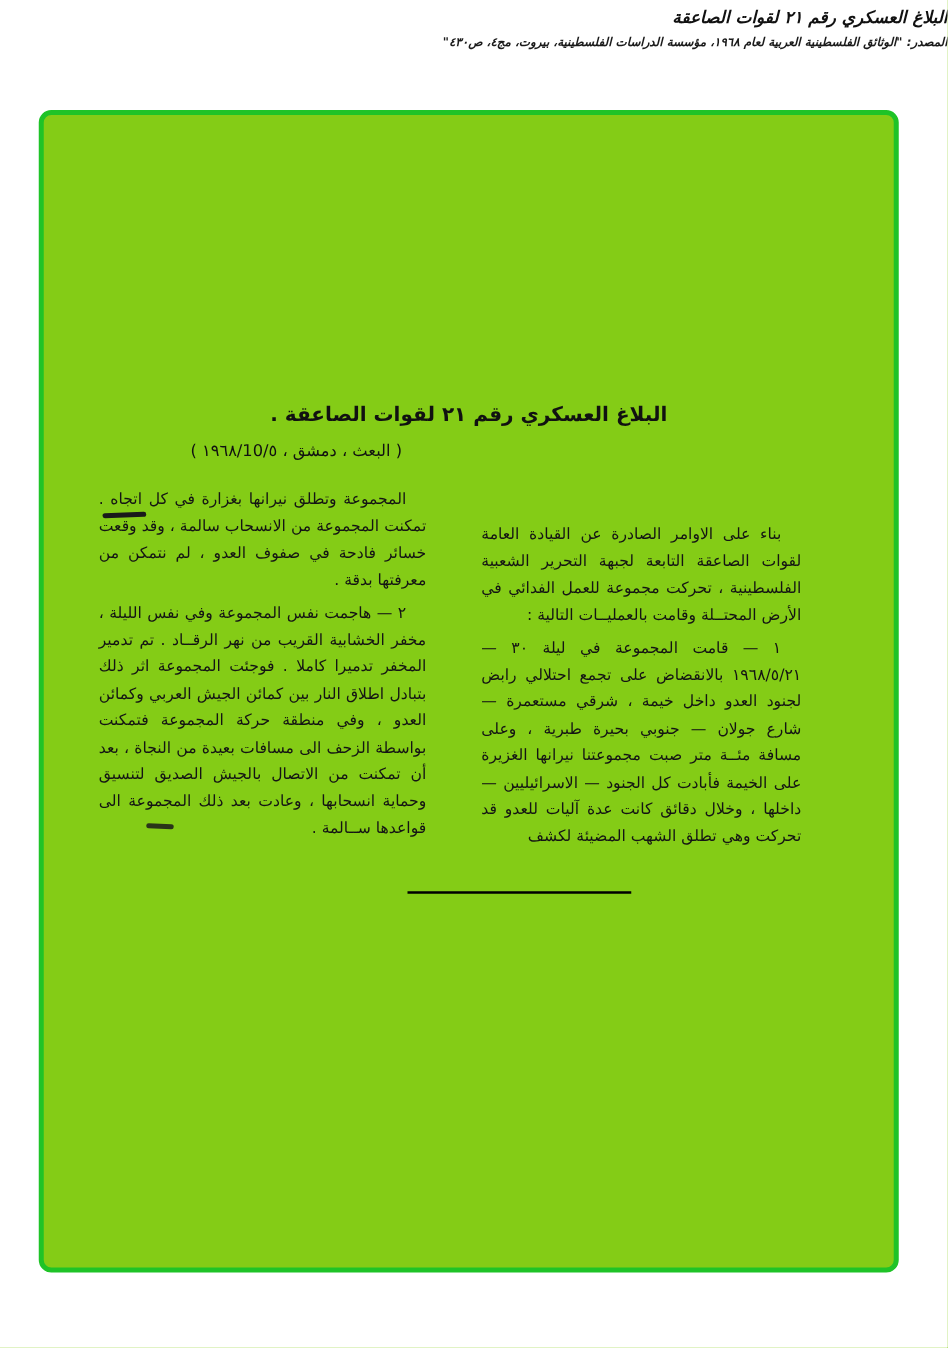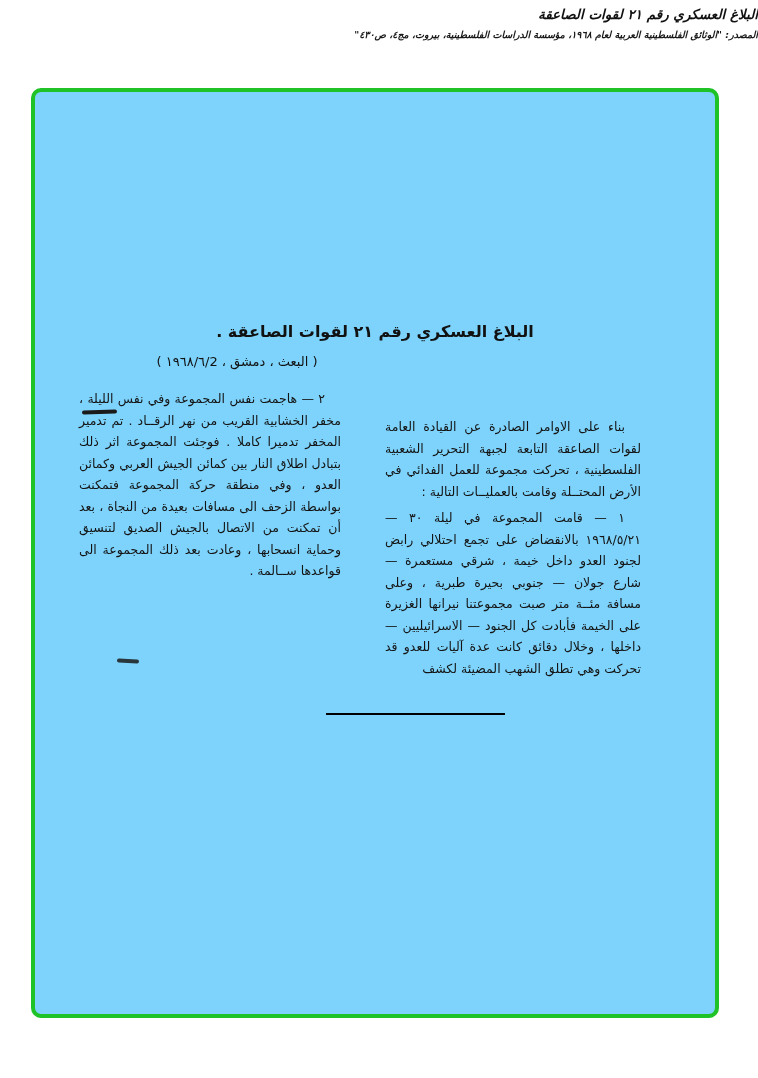--- a/index.html
+++ b/index.html
@@ -40,21 +40,21 @@
 
   
   .scan-box {
     position: absolute;
     left: 31px;
     top: 88px;
     width: 688px;
     height: 930px;
     border: 4px solid #1fc327;
     border-radius: 10px;
-    background: #7dd3fc;
+    background: #84cc16;
     box-sizing: border-box;
   }
 
   .doc-title {
     position: absolute;
     top: 230px;
     left: 0;
     width: 100%;
     text-align: center;
     direction: rtl;
@@ -130,28 +130,29 @@
 
 <div class="header">
   <div class="header-title">البلاغ العسكري رقم ٢١ لقوات الصاعقة</div>
   <div class="header-source">المصدر: "الوثائق الفلسطينية العربية لعام ١٩٦٨، مؤسسة الدراسات الفلسطينية، بيروت، مج٤، ص٤٣٠"</div>
 </div>
 
 <div class="scan-box">
 
   <div class="doc-title">البلاغ العسكري رقم ٢١ لقوات الصاعقة .</div>
 
-  <div class="doc-subtitle">( البعث ، دمشق ، ١٩٦٨/٦/2 )</div>
+  <div class="doc-subtitle">( البعث ، دمشق ، ١٩٦٨/10/٥ )</div>
 
   <div class="col col-right">
     <p>بناء على الاوامر الصادرة عن القيادة العامة لقوات الصاعقة التابعة لجبهة التحرير الشعبية الفلسطينية ، تحركت مجموعة للعمل الفدائي في الأرض المحتــلة وقامت بالعمليــات التالية :</p>
     <p>١ — قامت المجموعة في ليلة ٣٠ — ١٩٦٨/٥/٢١ بالانقضاض على تجمع احتلالي رابض لجنود العدو داخل خيمة ، شرقي مستعمرة — شارع جولان — جنوبي بحيرة طبرية ، وعلى مسافة مئــة متر صبت مجموعتنا نيرانها الغزيرة على الخيمة فأبادت كل الجنود — الاسرائيليين — داخلها ، وخلال دقائق كانت عدة آليات للعدو قد تحركت وهي تطلق الشهب المضيئة لكشف</p>
   </div>
 
   <div class="col col-left">
+    <p>المجموعة وتطلق نيرانها بغزارة في كل اتجاه . تمكنت المجموعة من الانسحاب سالمة ، وقد وقعت خسائر فادحة في صفوف العدو ، لم نتمكن من معرفتها بدقة .</p>
     <p>٢ — هاجمت نفس المجموعة وفي نفس الليلة ، مخفر الخشابية القريب من نهر الرقــاد . تم تدمير المخفر تدميرا كاملا . فوجئت المجموعة اثر ذلك بتبادل اطلاق النار بين كمائن الجيش العربي وكمائن العدو ، وفي منطقة حركة المجموعة فتمكنت بواسطة الزحف الى مسافات بعيدة من النجاة ، بعد أن تمكنت من الاتصال بالجيش الصديق لتنسيق وحماية انسحابها ، وعادت بعد ذلك المجموعة الى قواعدها ســالمة .</p>
   </div>
 
   <div class="smudge smudge-1"></div>
   <div class="smudge smudge-2"></div>
 
   <div class="divider"></div>
 
 </div>
 

